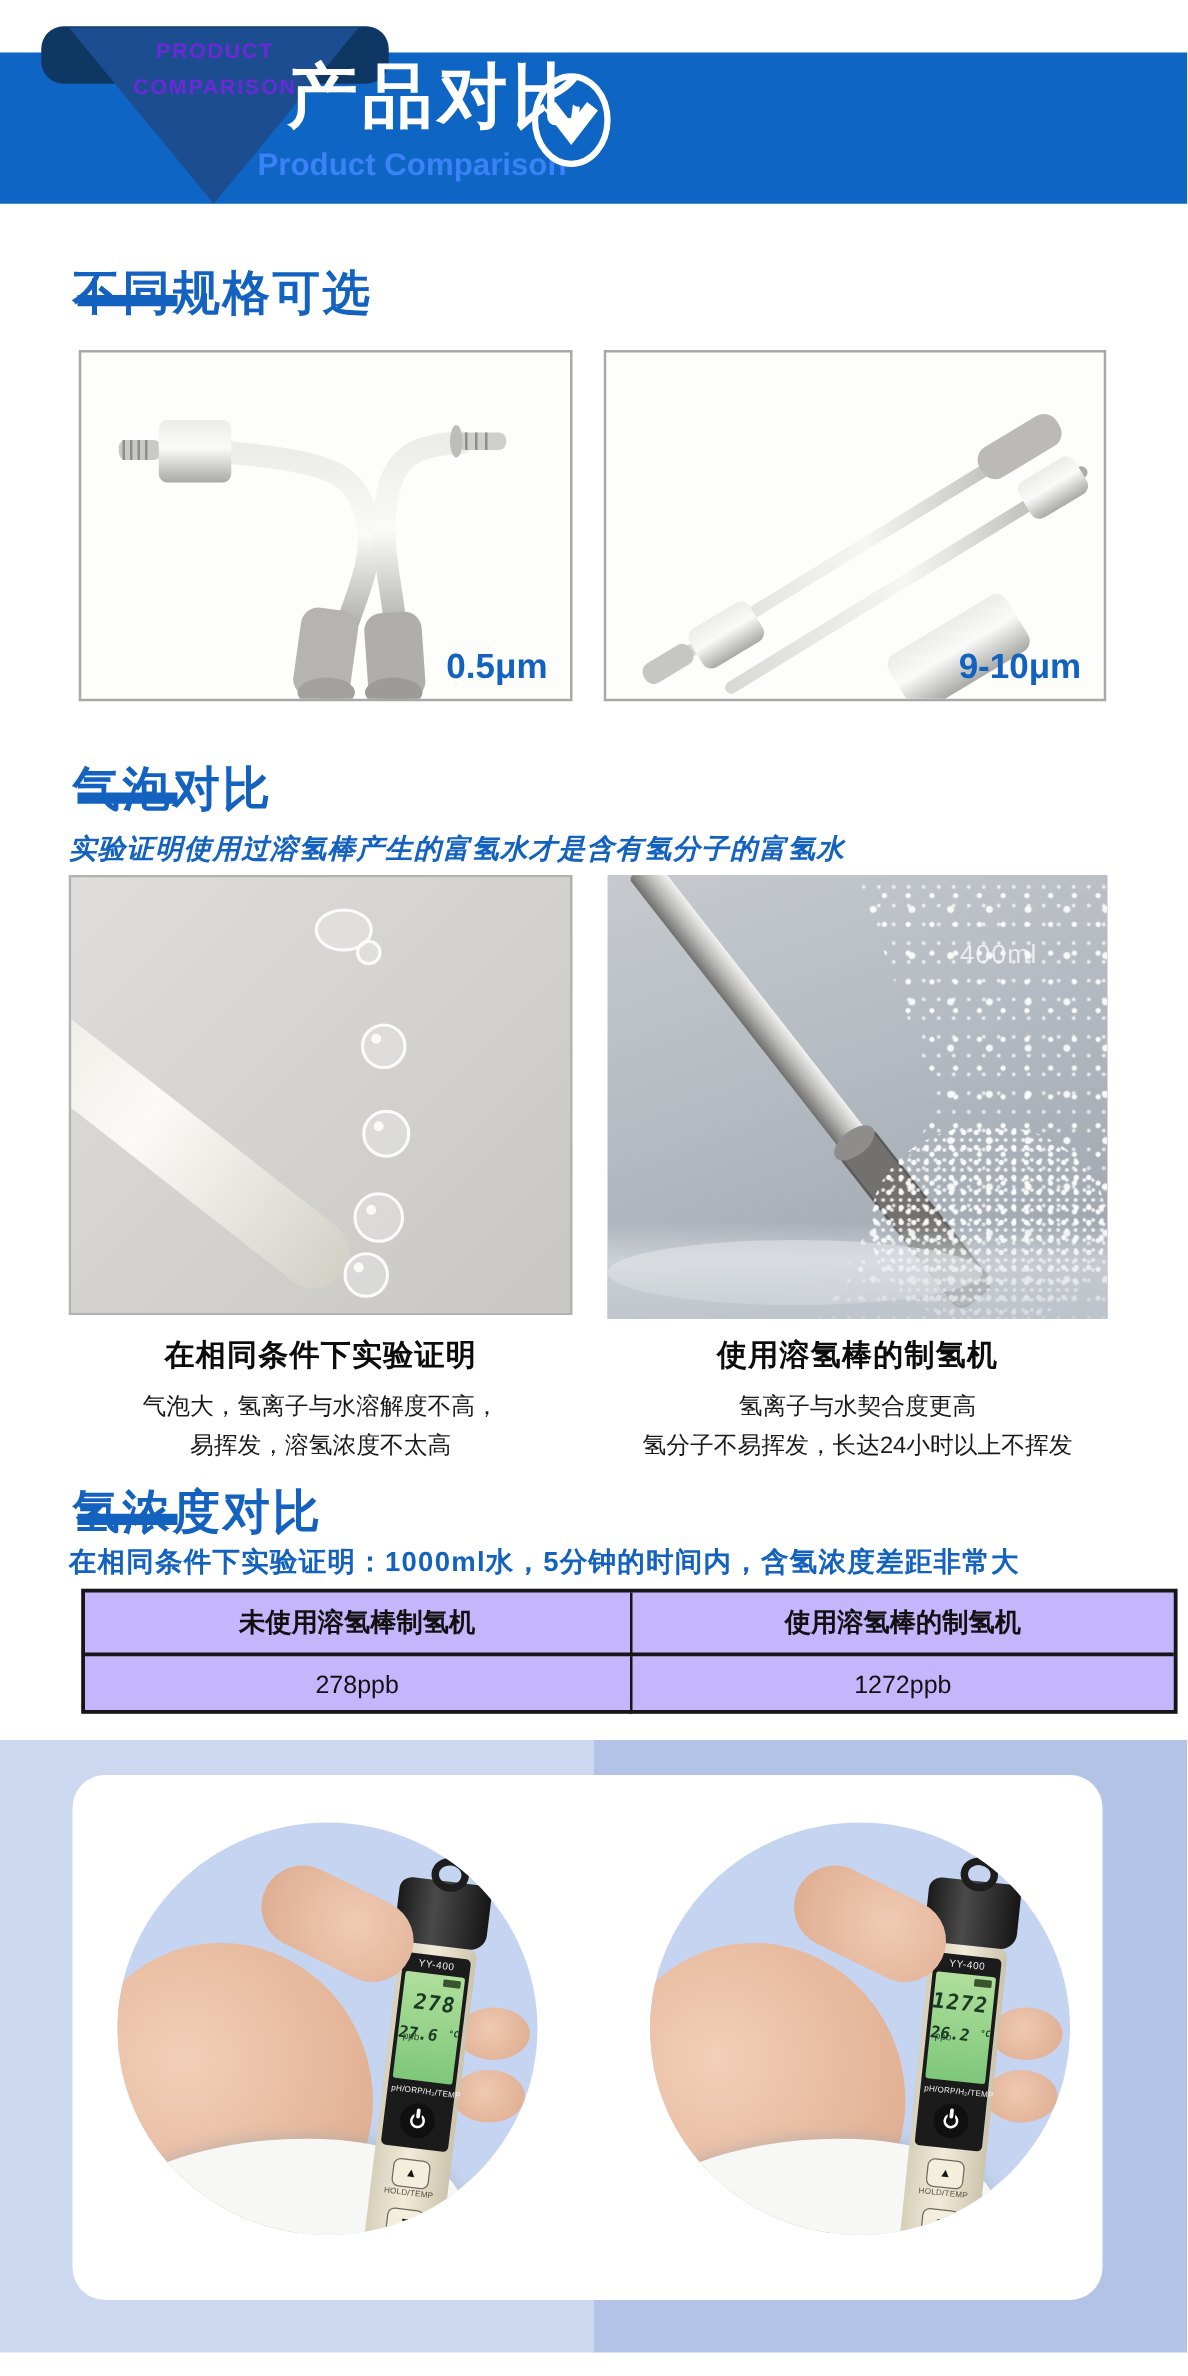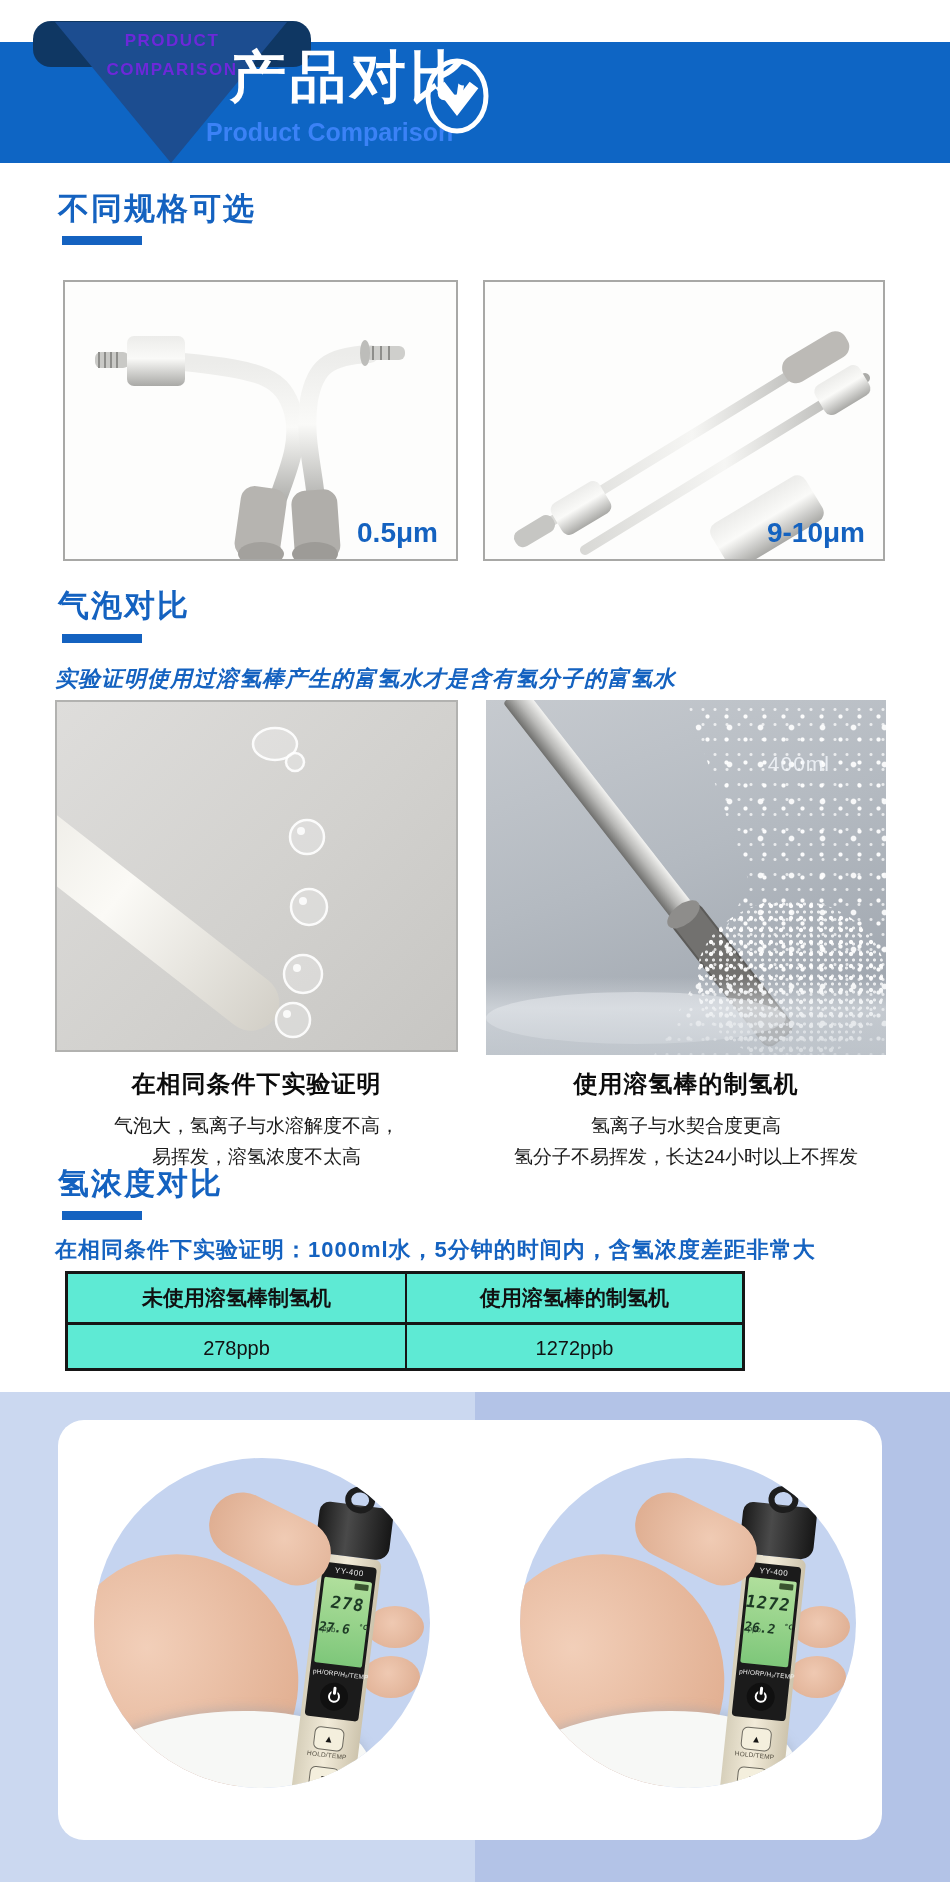--- a/index.html
+++ b/index.html
@@ -15,21 +15,21 @@
   .badge-rect{position:absolute; left:33px; top:21px; width:278px; height:46px; background:var(--badge); border-radius:18px;}
   .badge-tri{position:absolute; left:55px; top:22px; width:0; height:0;
     border-left:116px solid transparent; border-right:116px solid transparent; border-top:141px solid var(--triangle);}
   .badge-text{position:absolute; left:33px; top:26px; width:278px; text-align:center; color:#6d28d9;
     font-size:17px; font-weight:bold; letter-spacing:1.5px; line-height:29px;}
   .hero-title{position:absolute; left:202px; top:40px; color:#fff; font-size:56px; font-weight:bold; letter-spacing:4px;margin-left:28px;}
   .hero-sub{position:absolute; left:206px; top:118px; color:#3b82f6; font-size:25px; font-weight:bold;}
   .hero-chevron{position:absolute; left:424px; top:57px;}
 
   
-  .sec-head{position:absolute; left:58px; color:var(--accent); font-size:31px; font-weight:bold; letter-spacing:2px;}
+  .sec-head{position:absolute; left:58px; color:var(--accent); font-size:38px; font-weight:bold; letter-spacing:2px;margin-top:21px;}
   .bar{position:absolute; left:62px; width:80px; height:9px; background:var(--accent);}
   .intro{position:absolute; left:55px; color:var(--accent); font-size:22px; font-weight:bold; letter-spacing:1px;}
 
   
   .spec-box{position:absolute; top:280px; height:281px; background:#fdfdfc; border:2px solid #a8a8a6;}
   .spec-box.left{left:63px; width:395px;}
   .spec-box.right{left:483px; width:402px;}
   .spec-label{position:absolute; right:18px; bottom:10px; color:var(--accent); font-size:28px; font-weight:bold;}
 
   
@@ -56,23 +56,23 @@
     background:linear-gradient(rgba(255,255,255,0), rgba(228,232,236,.55) 40%, rgba(200,206,212,.75));}
 
   
   .caption{position:absolute; top:1068px; text-align:center;}
   .caption.left{left:55px; width:403px;}
   .caption.right{left:486px; width:400px;}
   .cap-title{font-size:24px; font-weight:bold; color:#0c0c0c; letter-spacing:1px;}
   .cap-body{margin-top:10px; font-size:19px; color:#1a1a1a; line-height:31px;}
 
   
-  .cmp-table{position:absolute; left:65px; top:1271px; width:680px; height:100px;
+  .cmp-table{position:absolute; left:65px; top:1271px; width:877px; height:100px;
     display:grid; grid-template-columns:1fr 1fr; grid-template-rows:51px 46px;
-    border:3px solid #161616; background:#5eead4;}
+    border:3px solid #161616; background:#c4b5fd;}
   .cmp-cell{display:flex; align-items:center; justify-content:center; color:#111;}
   .cmp-cell.hdr{font-size:21px; font-weight:bold; border-bottom:3px solid #161616;}
   .cmp-cell.val{font-size:20px; font-weight:500;}
   .cmp-cell.col2{border-left:2px solid #161616;}
 
   
   .bottom-band{position:absolute; left:0; top:1392px; width:950px; height:490px;
     background:linear-gradient(90deg, var(--band-left) 0 50%, var(--band-right) 50% 100%);}
   .white-panel{position:absolute; left:58px; top:1420px; width:824px; height:420px; background:#fff; border-radius:26px;}
   .photo-circle{position:absolute; top:1458px; width:336px; height:330px; border-radius:50%;

